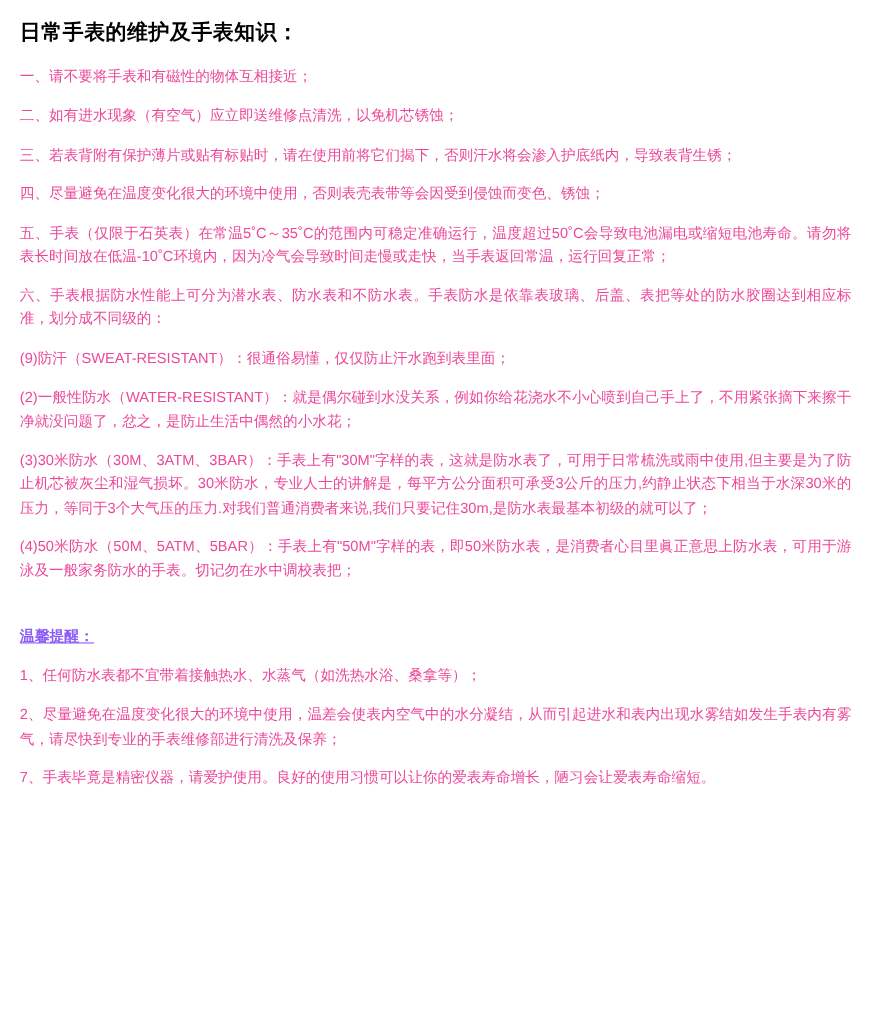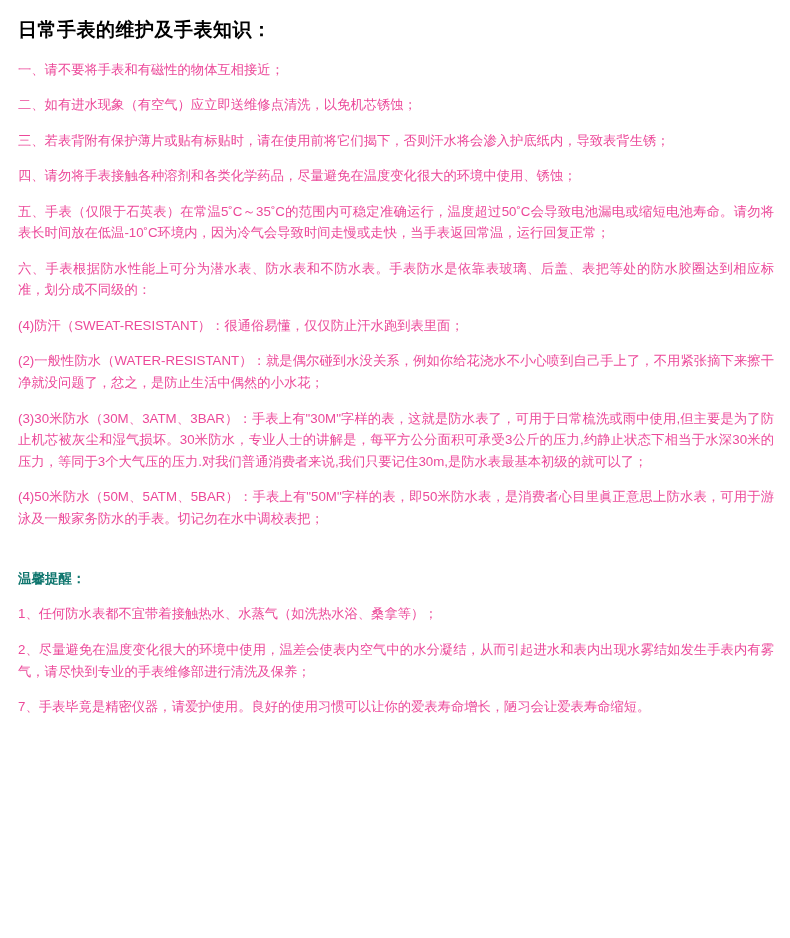--- a/index.html
+++ b/index.html
@@ -33,40 +33,41 @@
     font-size: 13.3px;
     line-height: 1.62;
     margin: 0 0 14px 0;
     text-align: justify;
     color: #ec4899;
   }
   .spacer {
     height: 26px;
   }
   .notice-title {
-    color: #0f766e;
+    color: #8b5cf6;
     font-size: 13.5px;
     font-weight: bold;
     margin: 0 0 14px 0;
     line-height: 1.5;
+    text-decoration: underline;
   }
 </style>
 </head>
 <body>
 
 <div class="page">
   <h1 class="doc-title">日常手表的维护及手表知识：</h1>
 
   <p class="para">一、请不要将手表和有磁性的物体互相接近；</p>
   <p class="para">二、如有进水现象（有空气）应立即送维修点清洗，以免机芯锈蚀；</p>
   <p class="para">三、若表背附有保护薄片或贴有标贴时，请在使用前将它们揭下，否则汗水将会渗入护底纸内，导致表背生锈；</p>
-  <p class="para">四、请勿将手表接触各种溶剂和各类化学药品，尽量避免在温度变化很大的环境中使用、锈蚀；</p>
+  <p class="para">四、尽量避免在温度变化很大的环境中使用，否则表壳表带等会因受到侵蚀而变色、锈蚀；</p>
   <p class="para">五、手表（仅限于石英表）在常温5˚C～35˚C的范围内可稳定准确运行，温度超过50˚C会导致电池漏电或缩短电池寿命。请勿将表长时间放在低温-10˚C环境内，因为冷气会导致时间走慢或走快，当手表返回常温，运行回复正常；</p>
   <p class="para">六、手表根据防水性能上可分为潜水表、防水表和不防水表。手表防水是依靠表玻璃、后盖、表把等处的防水胶圈达到相应标准，划分成不同级的：</p>
-  <p class="para">(4)防汗（SWEAT-RESISTANT）：很通俗易懂，仅仅防止汗水跑到表里面；</p>
+  <p class="para">(9)防汗（SWEAT-RESISTANT）：很通俗易懂，仅仅防止汗水跑到表里面；</p>
   <p class="para">(2)一般性防水（WATER-RESISTANT）：就是偶尔碰到水没关系，例如你给花浇水不小心喷到自己手上了，不用紧张摘下来擦干净就没问题了，忿之，是防止生活中偶然的小水花；</p>
   <p class="para">(3)30米防水（30M、3ATM、3BAR）：手表上有"30M"字样的表，这就是防水表了，可用于日常梳洗或雨中使用,但主要是为了防止机芯被灰尘和湿气损坏。30米防水，专业人士的讲解是，每平方公分面积可承受3公斤的压力,约静止状态下相当于水深30米的压力，等同于3个大气压的压力.对我们普通消费者来说,我们只要记住30m,是防水表最基本初级的就可以了；</p>
   <p class="para">(4)50米防水（50M、5ATM、5BAR）：手表上有"50M"字样的表，即50米防水表，是消费者心目里眞正意思上防水表，可用于游泳及一般家务防水的手表。切记勿在水中调校表把；</p>
 
   <div class="spacer"></div>
 
   <p class="notice-title">温馨提醒：</p>
   <p class="para">1、任何防水表都不宜带着接触热水、水蒸气（如洗热水浴、桑拿等）；</p>
   <p class="para">2、尽量避免在温度变化很大的环境中使用，温差会使表内空气中的水分凝结，从而引起进水和表内出现水雾结如发生手表内有雾气，请尽快到专业的手表维修部进行清洗及保养；</p>
   <p class="para">7、手表毕竟是精密仪器，请爱护使用。良好的使用习惯可以让你的爱表寿命增长，陋习会让爱表寿命缩短。</p>

